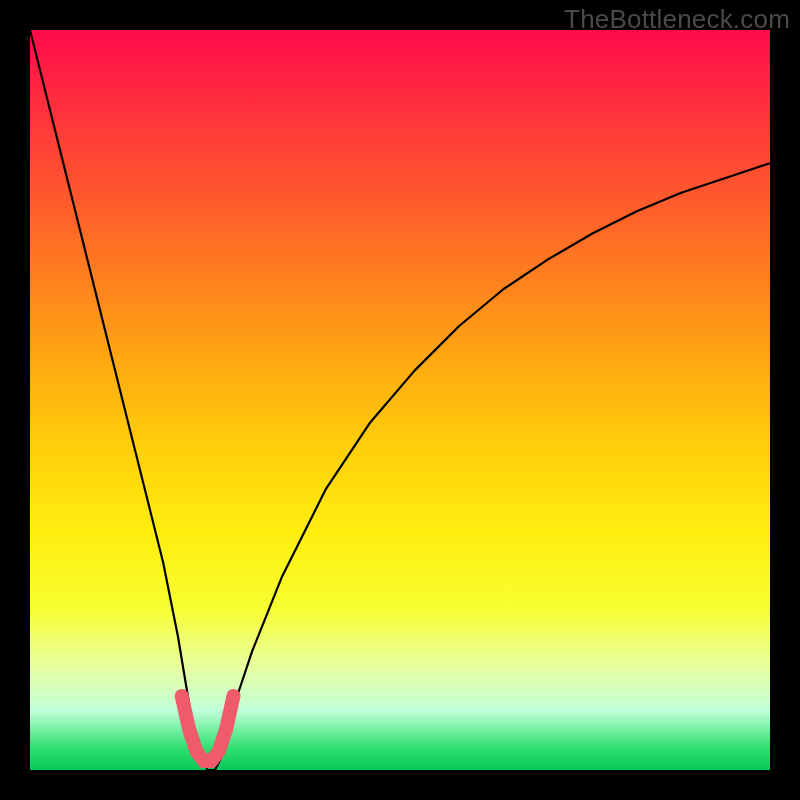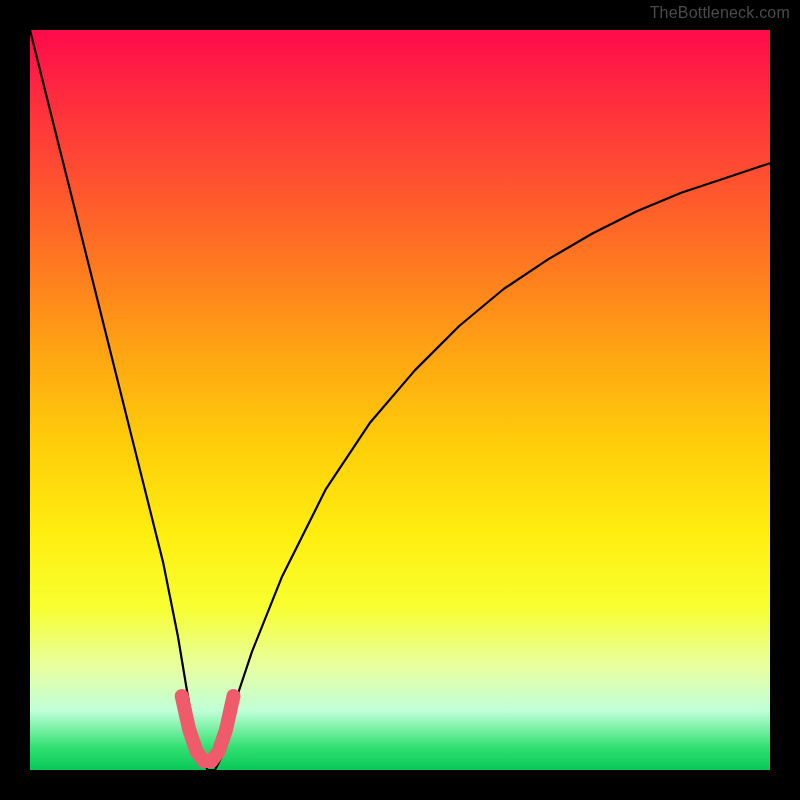--- a/index.html
+++ b/index.html
@@ -34,21 +34,21 @@
       #c0ffd8 92%,
       #30e070 97%,
       #08c858 100%
     );
   }
   .watermark {
     position: absolute;
     top: 4px;
     right: 10px;
     color: #4a4a4a;
-    font-size: 16px;
+    font-size: 26px;
     letter-spacing: 0.2px;
     font-weight: 400;
     font-family: Arial, Helvetica, sans-serif;
   }
   svg.curves {
     position: absolute;
     left: 0;
     top: 0;
   }
 </style>

